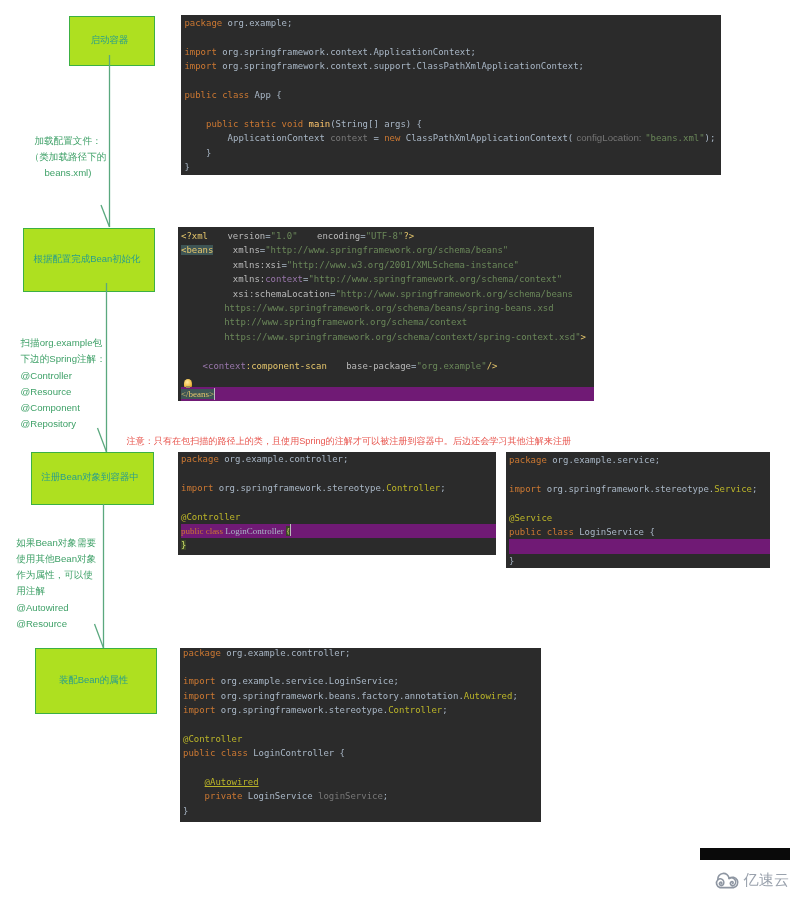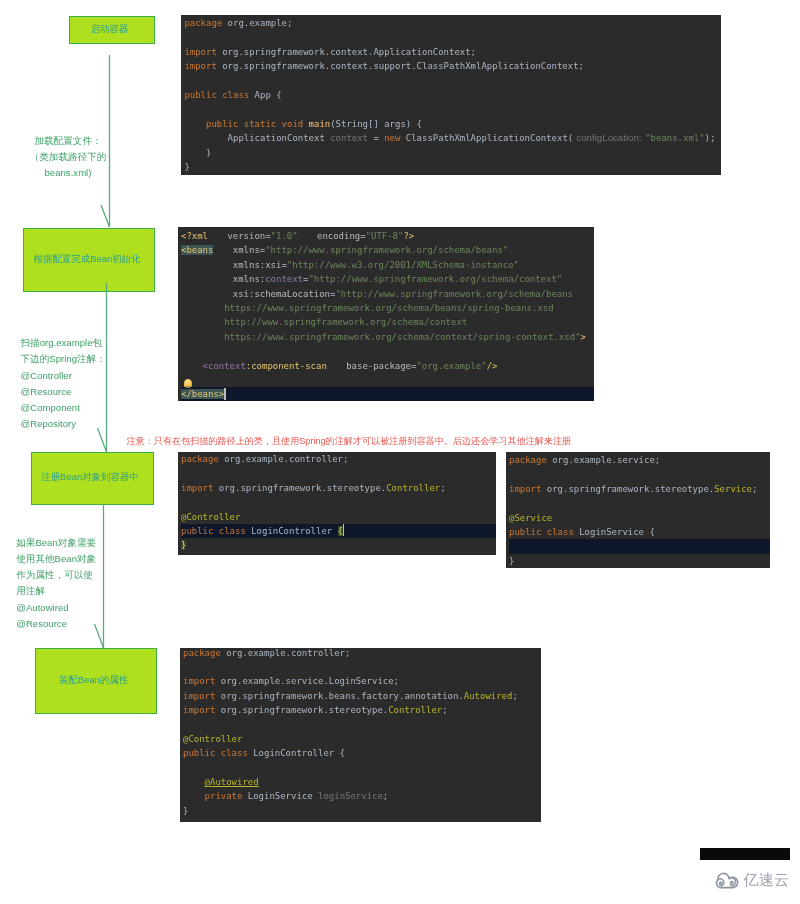--- a/index.html
+++ b/index.html
@@ -13,21 +13,21 @@
 
 .ltxt{position:absolute;color:#3fa168;font-size:9.6px;line-height:16.3px;white-space:pre-line;}
 .ltxt.c{text-align:center;}
 
 .arrow{position:absolute;overflow:visible;}
 
 .code{position:absolute;background:#2b2b2b;box-sizing:border-box;overflow:hidden;
   font-family:"DejaVu Sans Mono","Liberation Mono",monospace;font-size:8.97px;
   line-height:14.4px;color:#a9b7c6;white-space:pre;}
 .code .ln{display:block;height:14.4px;}
-.code .ln.cur{background:#0f172a;}
+.code .ln.cur{background:#701a75;font-family:Liberation Serif, serif;}
 
 .kw{color:#cc7832;}
 .str{color:#6a8759;}
 .anno{color:#bbb529;}
 .hint{color:#787878;}
 .fn{color:#ffc66d;}
 .xtag{color:#e4c56b;}
 .xattr{color:#bababa;margin-left:14px;}
 .xns{color:#9876aa;}
 .xval{color:#6a8759;}
@@ -46,21 +46,21 @@
   border-radius:50% 50% 30% 30%;}
 
 .redtxt{position:absolute;color:#e8564f;font-size:9.1px;white-space:nowrap;font-weight:normal;}
 .blackbar{position:absolute;background:#0a0a0a;}
 .wm{position:absolute;display:flex;align-items:flex-start;}
 .wm-text{font-size:15.2px;color:#9aa2ad;letter-spacing:0px;line-height:1;margin-left:3.5px;}
 </style>
 </head>
 <body>
 
-<div class="fbox" style="left:68.5px;top:16px;width:86px;height:28px;">
+<div class="fbox" style="left:68.5px;top:16px;width:86px;height:50px;">
   <span>启动容器</span>
 </div>
 
 <div class="fbox" style="left:23px;top:228px;width:132px;height:64px;">
   <span>根据配置完成Bean初始化</span>
 </div>
 
 <div class="fbox" style="left:30.5px;top:452px;width:123px;height:53px;">
   <span>注册Bean对象到容器中</span>
 </div>

